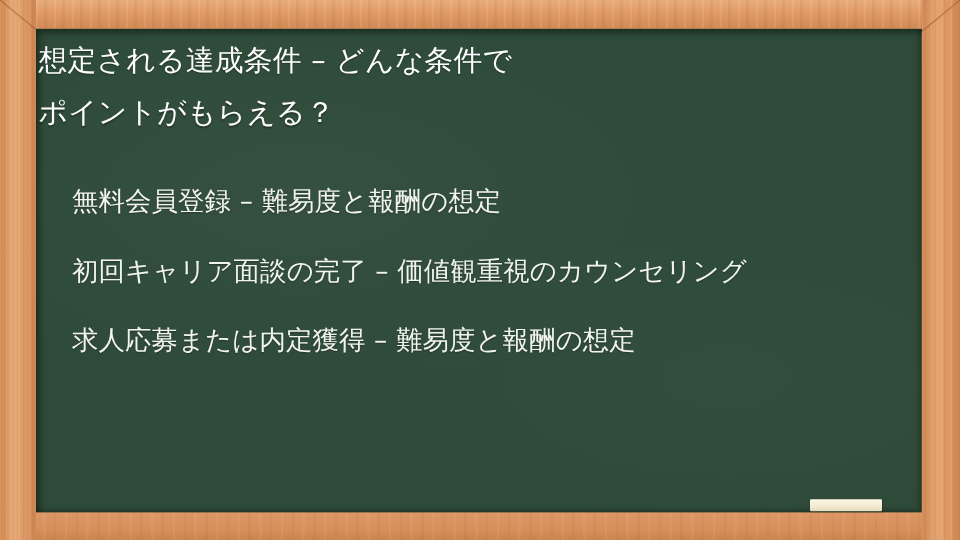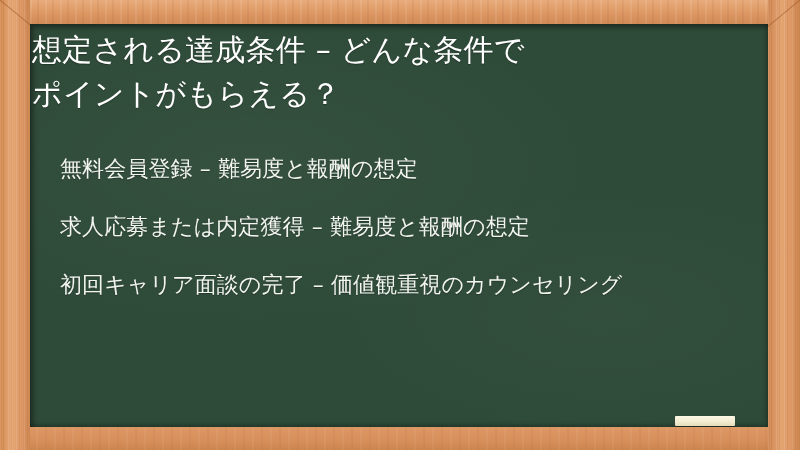--- a/index.html
+++ b/index.html
@@ -143,21 +143,21 @@
     height: 403px;
   }
 
   
   .title {
     position: absolute;
     left: 2px;
     top: 4px;
     width: 700px;
     color: #ffffff;
-    font-size: 30px;
+    font-size: 24px;
     line-height: 44px;
     font-weight: 400;
     letter-spacing: 0.2px;
     white-space: pre-wrap;
     text-shadow: 0 1px 1px rgba(0,0,0,0.28);
   }
 
   
   .bullets {
     position: absolute;
@@ -207,22 +207,22 @@
   </svg>
 
   <div class="board">
     <div class="board-inner">
 
       <div class="title">想定される達成条件 – どんな条件で
 ポイントがもらえる？</div>
 
       <div class="bullets">
         <div class="bullet">無料会員登録 – 難易度と報酬の想定</div>
+        <div class="bullet">初回キャリア面談の完了 – 価値観重視のカウンセリング</div>
         <div class="bullet">求人応募または内定獲得 – 難易度と報酬の想定</div>
-        <div class="bullet">初回キャリア面談の完了 – 価値観重視のカウンセリング</div>
       </div>
 
       <div class="chalk"></div>
 
     </div>
   </div>
 
 </div>
 
 </body></html>

